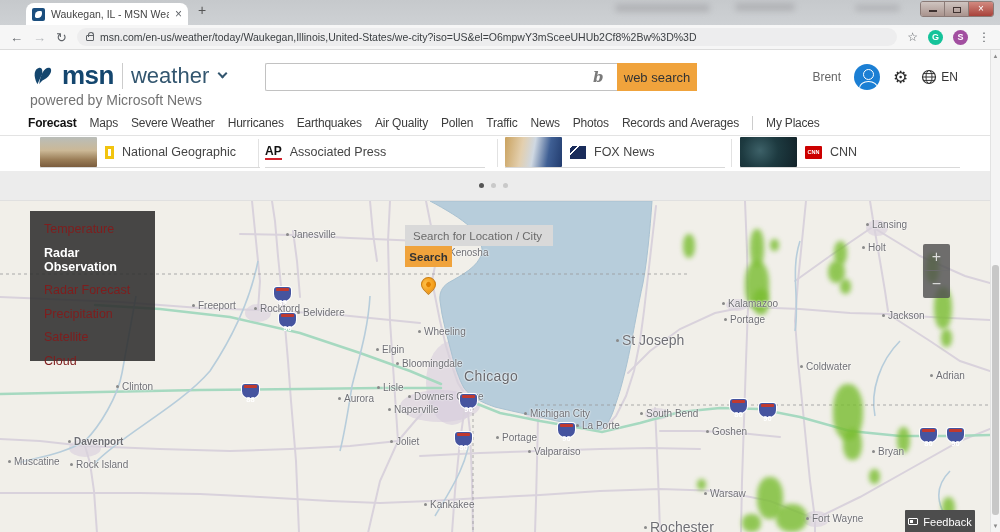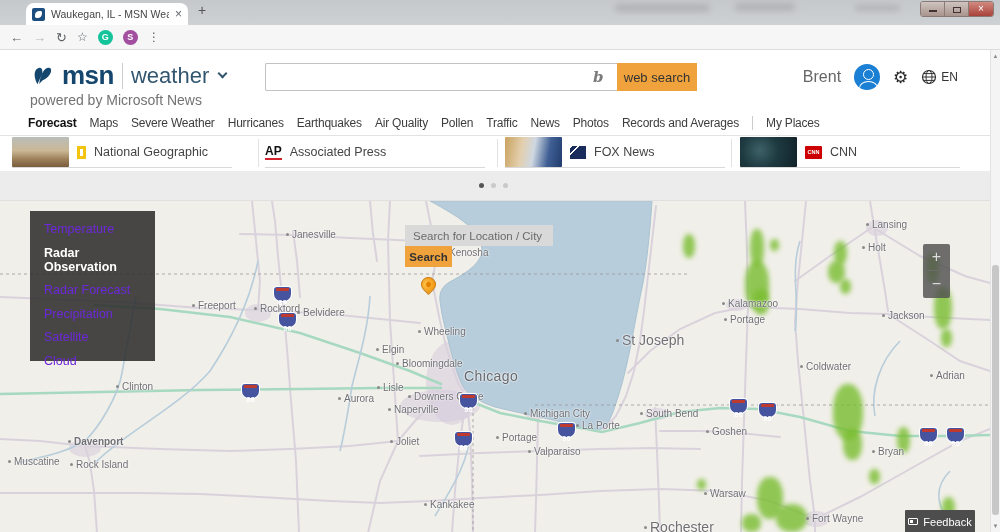--- a/index.html
+++ b/index.html
@@ -58,21 +58,21 @@
           transform:rotate(45deg); margin:-4px 0 0 2px; }
   .tagline { position:absolute; left:30px; top:42px; font-size:14px; color:#737373; }
   .hsearch { position:absolute; left:265px; top:13px; display:flex; }
   .hsearch input { width:352px; height:28px; border:1px solid #c2c2c2; border-right:none; border-radius:2px 0 0 2px;
                    padding:0 28px 0 10px; font-size:13px; outline:none; }
   .bing-b { position:absolute; left:328px; top:5px; font-family:"DejaVu Serif", serif; font-style:italic;
             font-weight:bold; font-size:15px; color:#7a7a7a; }
   .websearch-btn { width:80px; height:28px; background:#f0a33c; border:none; font-size:13px; color:#333;
                    font-family:"Liberation Sans",sans-serif; }
   .huser { position:absolute; right:32px; top:14px; display:flex; align-items:center; gap:13px; }
-  .uname { font-size:16px; color:#666; }
+  .uname { font-size:12px; color:#666; }
   .avatar { width:26px; height:26px; border-radius:50%; background:#1b7fd4; position:relative; overflow:hidden; }
   .avatar::before { content:""; position:absolute; left:8.5px; top:5px; width:9px; height:9px;
                     border:1.6px solid #fff; border-radius:50%; }
   .avatar::after { content:""; position:absolute; left:4.5px; top:17px; width:17px; height:12px;
                    border:1.6px solid #fff; border-radius:50% 50% 0 0; }
   .gear { font-size:17px; color:#2b2b2b; }
   .globe-wrap { display:flex; align-items:center; gap:4px; }
   .lang { font-size:12px; color:#333; }
 
   
@@ -124,21 +124,21 @@
   .blob { position:absolute; background:#79bd30; opacity:.8; filter:blur(2.5px); border-radius:45%; }
 
   .pin { position:absolute; left:421px; top:76px; width:15px; height:15px;
          background:radial-gradient(circle at 40% 35%, #ffc14d, #ef8d00);
          border:1px solid #c97d12; border-radius:50% 50% 50% 0; transform:rotate(-45deg); z-index:20; }
   .pin::after { content:""; position:absolute; left:4px; top:4px; width:5px; height:5px;
                 background:#e07f00; border-radius:50%; }
 
   .layer-menu { position:absolute; left:30px; top:10px; width:125px; height:150px;
                 background:rgba(45,45,45,0.87); padding:11px 0 0 14px; z-index:30; }
-  .layer-item { font-size:12.5px; color:#6d28d9; margin-bottom:9.5px; }
+  .layer-item { font-size:12.5px; color:#7f1d1d; margin-bottom:9.5px; }
   .layer-item.active { color:#fff; font-weight:bold; }
 
   .map-search { position:absolute; left:405px; top:24px; display:flex; z-index:30;flex-direction:column; }
   .map-search input { width:148px; height:21px; background:#d9d9d9; border:none; padding:0 8px;
                       font-size:11.5px; color:#555; outline:none; font-family:"Liberation Sans",sans-serif; }
   .map-search input::placeholder { color:#6b6b6b; }
   .map-search button { width:47px; height:21px; background:#f0a33c; border:none; font-size:11.5px;
                        font-weight:bold; color:#333; font-family:"Liberation Sans",sans-serif; }
 
   .zoomctl { position:absolute; left:923px; top:43px; width:27px; height:54px;
@@ -177,20 +177,24 @@
       <div class="win-btn">
           <span class="x">×</span>
         </div>
     </div>
   </div>
 
   <div class="urlbar">
     <span class="nav-arrow">←</span>
     <span class="nav-arrow dim">→</span>
     <span class="nav-arrow">↻</span>
+    <div class="omnibox">
+      <span class="lock"></span>
+      <span class="url-text">msn.com/en-us/weather/today/Waukegan,Illinois,United-States/we-city?iso=US&amp;el=O6mpwY3mSceeUHUb2Cf8%2Bw%3D%3D</span>
+    </div>
     <span class="chrome-icon">☆</span>
     <span class="ext-badge grammarly">G</span>
     <span class="ext-badge profile">S</span>
     <span class="chrome-icon">⋮</span>
   </div>
 
   <div class="msn-header">
     <div class="brand">
       <svg width="24" height="22" viewBox="0 0 24 24">
         <path d="M7 21 C 2 12, 3.5 4, 9 3 C 12 2.5, 13 6, 12 10 Z" fill="#14466e"></path>
@@ -234,21 +238,21 @@
       <span class="nav-item">Pollen</span>
       <span class="nav-item">Traffic</span>
       <span class="nav-item">News</span>
       <span class="nav-item">Photos</span>
       <span class="nav-item">Records and Averages</span>
       <div class="nav-div"></div>
       <span class="nav-item">My Places</span>
     </div>
 
   <div class="cards">
-      <div class="card" style="left: 12px;">
+      <div class="card" style="left: 40px;">
         <div class="thumb t-natgeo"></div>
         <div class="logo-natgeo"></div>
         <span class="src">National Geographic</span>
       </div>
       <div class="card" style="left: 265px;">
         <div class="logo-ap">AP</div>
         <span class="src">Associated Press</span>
       </div>
       <div class="card" style="left: 505px;">
         <div class="thumb t-fox"></div>

